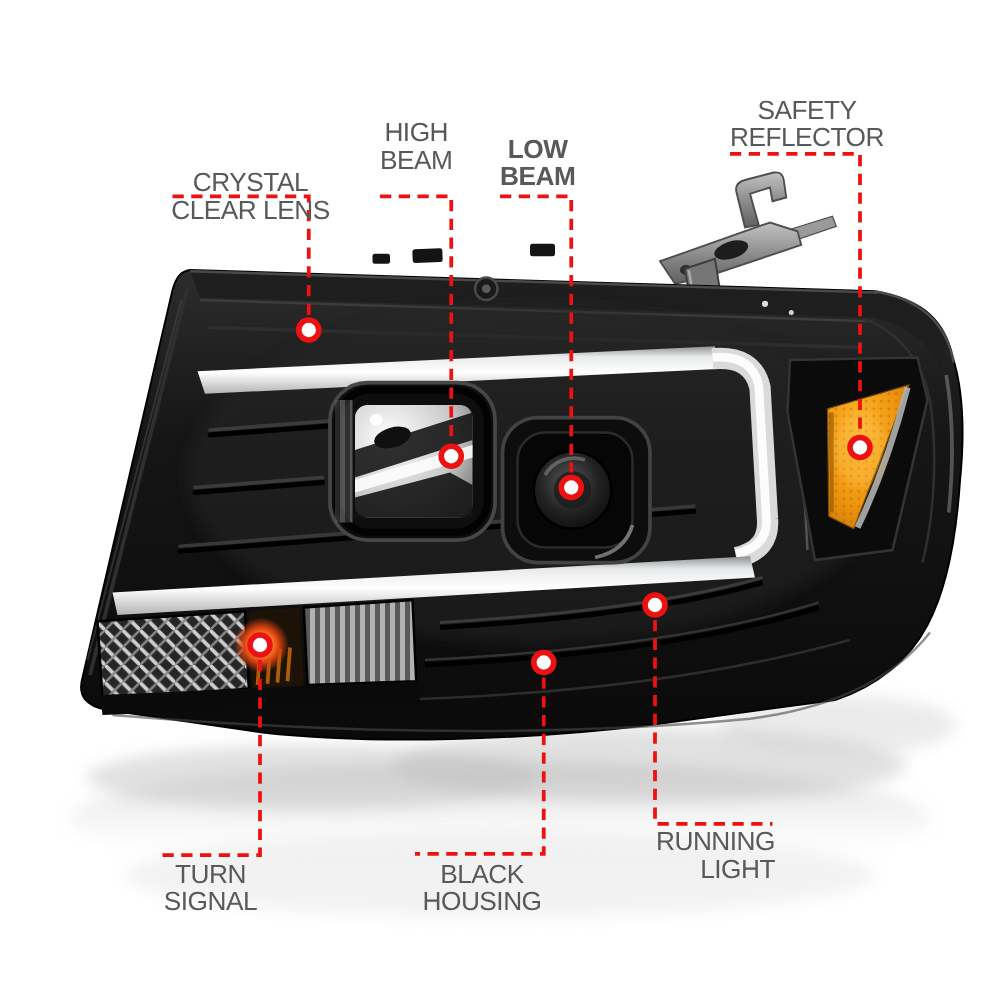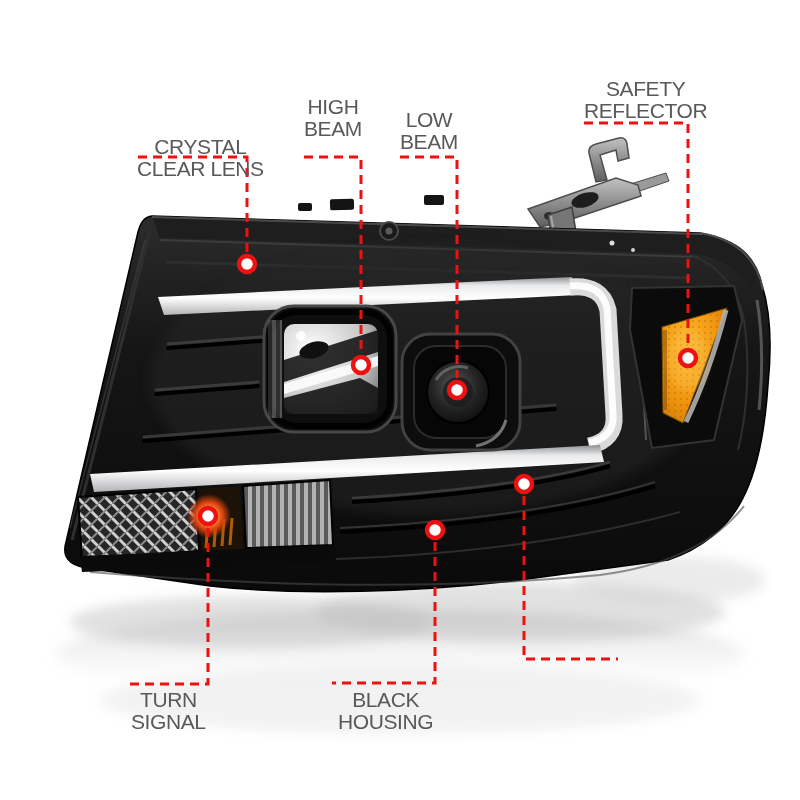--- a/index.html
+++ b/index.html
@@ -17,21 +17,21 @@
   .callout{
     position:absolute;
     font-size:21px;line-height:22px;letter-spacing:-0.4px;
     color:var(--label-gray);
     white-space:pre-line;
     font-family:"Liberation Sans",sans-serif;
     text-align:center;
   }
   .co-ccl{left:137px;top:109px;margin-top:27px;}
   .co-high{left:304px;top:96px;}
-  .co-low{left:400px;top:109px;}
+  .co-low{left:400px;top:109px;font-weight:bold;}
   .co-safety{left:584px;top:78px;}
   .co-turn{left:131px;top:689px;}
   .co-black{left:338px;top:689px;}
   .co-running{left:498px;top:663px;width:122px;text-align:right;}
   .leader{fill:none;stroke:var(--accent-red);stroke-width:3;stroke-dasharray:9 6;}
   .dot{fill:#ffffff;stroke:var(--accent-red);stroke-width:4.5;}
 </style>
 </head>
 <body>
 
@@ -240,13 +240,15 @@
   <div class="callout co-high">HIGH
 BEAM</div>
   <div class="callout co-low">LOW
 BEAM</div>
   <div class="callout co-safety">SAFETY
 REFLECTOR</div>
   <div class="callout co-turn">TURN
 SIGNAL</div>
   <div class="callout co-black">BLACK
 HOUSING</div>
+  <div class="callout co-running">RUNNING
+LIGHT</div>
 </div>
 
 </body></html>

